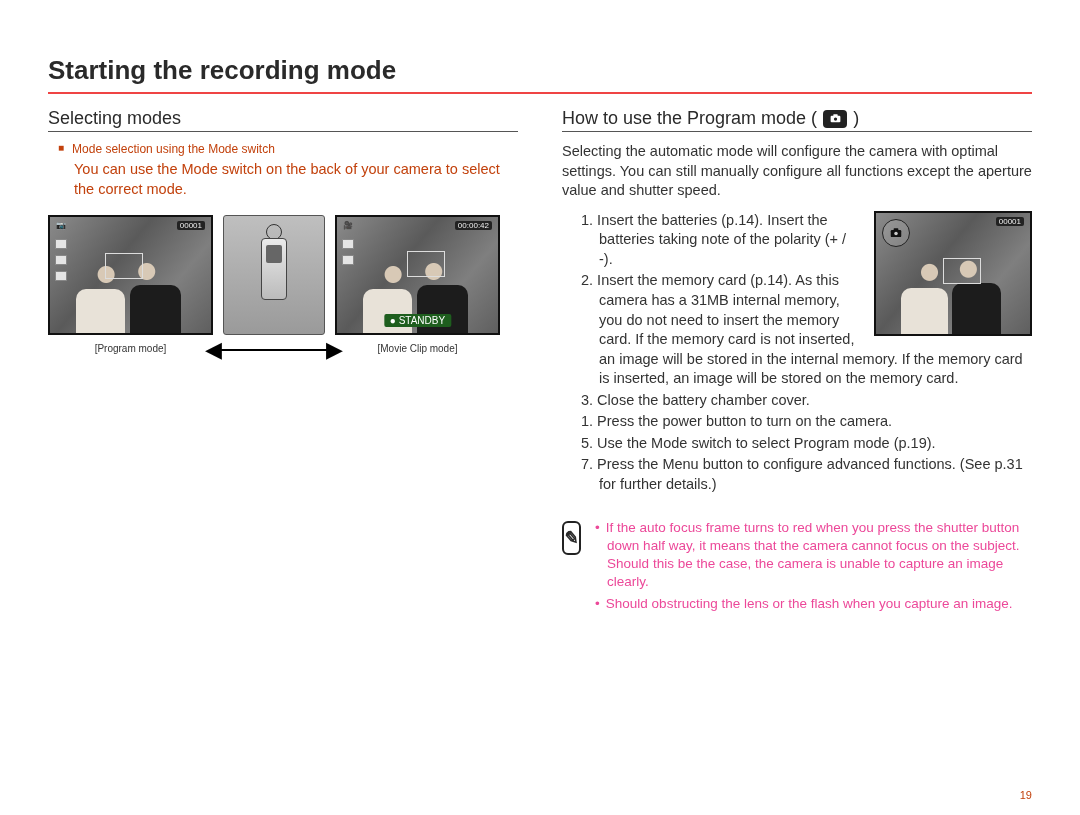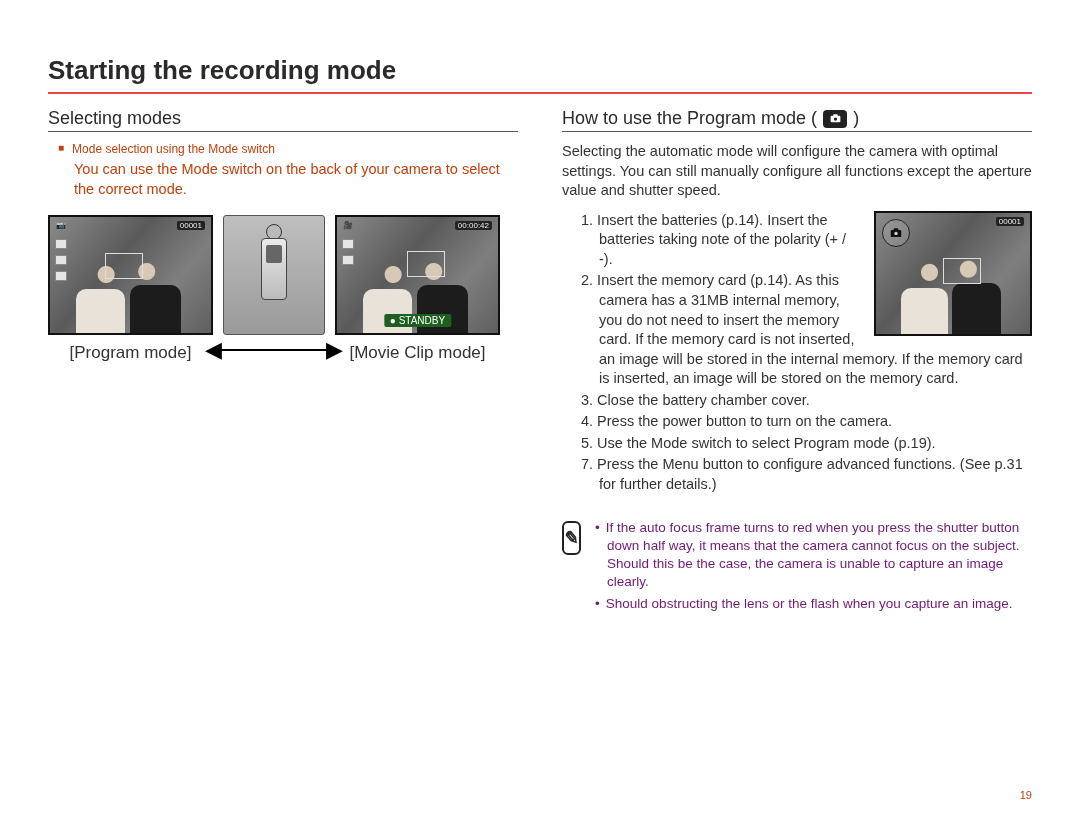--- a/index.html
+++ b/index.html
@@ -68,21 +68,21 @@
   }
   .screen {
     border: 2px solid #111;
     background: linear-gradient(130deg, #8b8b8b, #5a5a5a 40%, #7f7f7f 70%, #5f5f5f);
     width: 165px;
     height: 120px;
     position: relative;
     display: inline-block;
   }
   .screen.small { width: 158px; height: 125px; }
-  .caption { font-size: 17px; color: #333; text-align: center; margin-top: 4px; }
+  .caption { font-size: 10px; color: #333; text-align: center; margin-top: 4px; }
   .lcd-wrap { display: inline-block; vertical-align: top; }
   .switch {
     display: inline-block;
     vertical-align: top;
     width: 102px;
     height: 120px;
     margin: 0 10px;
     position: relative;
   }
   .switch-body {
@@ -170,21 +170,21 @@
   }
   .tip-icon {
     width:34px; height:34px; border:2px solid #222; border-radius:6px;
     display:flex; align-items:center; justify-content:center;
     font-weight:bold; font-size:18px;
     margin-top:2px;
   }
   .tip-icon span { transform: skewX(-8deg); }
   .tips { list-style:none; }
   .tips li {
-    font-size:13.5px; line-height:1.35; color:#701a75;
+    font-size:13.5px; line-height:1.35; color:#ec4899;
     margin-bottom:4px;
     padding-left:12px; text-indent:-12px;
   }
   .tips li::before { content: "\2022"; margin-right:6px; }
   .page-num {
     position:absolute; bottom:14px; right:48px;
     font-weight:normal; font-size:11px; color:#c2410c;
   }
   .prog-circle {
     position:absolute; top:6px; left:6px;
@@ -284,21 +284,21 @@
                 <circle cx="12" cy="13" r="3" fill="#ccc"></circle>
               </svg>
           </div>
         </div>
       </div>
 
       <ol class="ol">
         <li>1. Insert the batteries (p.14). Insert the batteries taking note of the polarity (+ / -).</li>
         <li>2. Insert the memory card (p.14). As this camera has a 31MB internal memory, you do not need to insert the memory card. If the memory card is not inserted, an image will be stored in the internal memory. If the memory card is inserted, an image will be stored on the memory card.</li>
         <li>3. Close the battery chamber cover.</li>
-        <li>4. Press the power button to turn on the camera.</li>
+        <li>1. Press the power button to turn on the camera.</li>
         <li>5. Use the Mode switch to select Program mode (p.19).</li>
         <li>7. Press the Menu button to configure advanced functions. (See p.31 for further details.)</li>
       </ol>
     </div>
 
     <div class="tip-block">
       <div class="tip-icon">
           <span>✎</span>
         </div>
       <ul class="tips">

